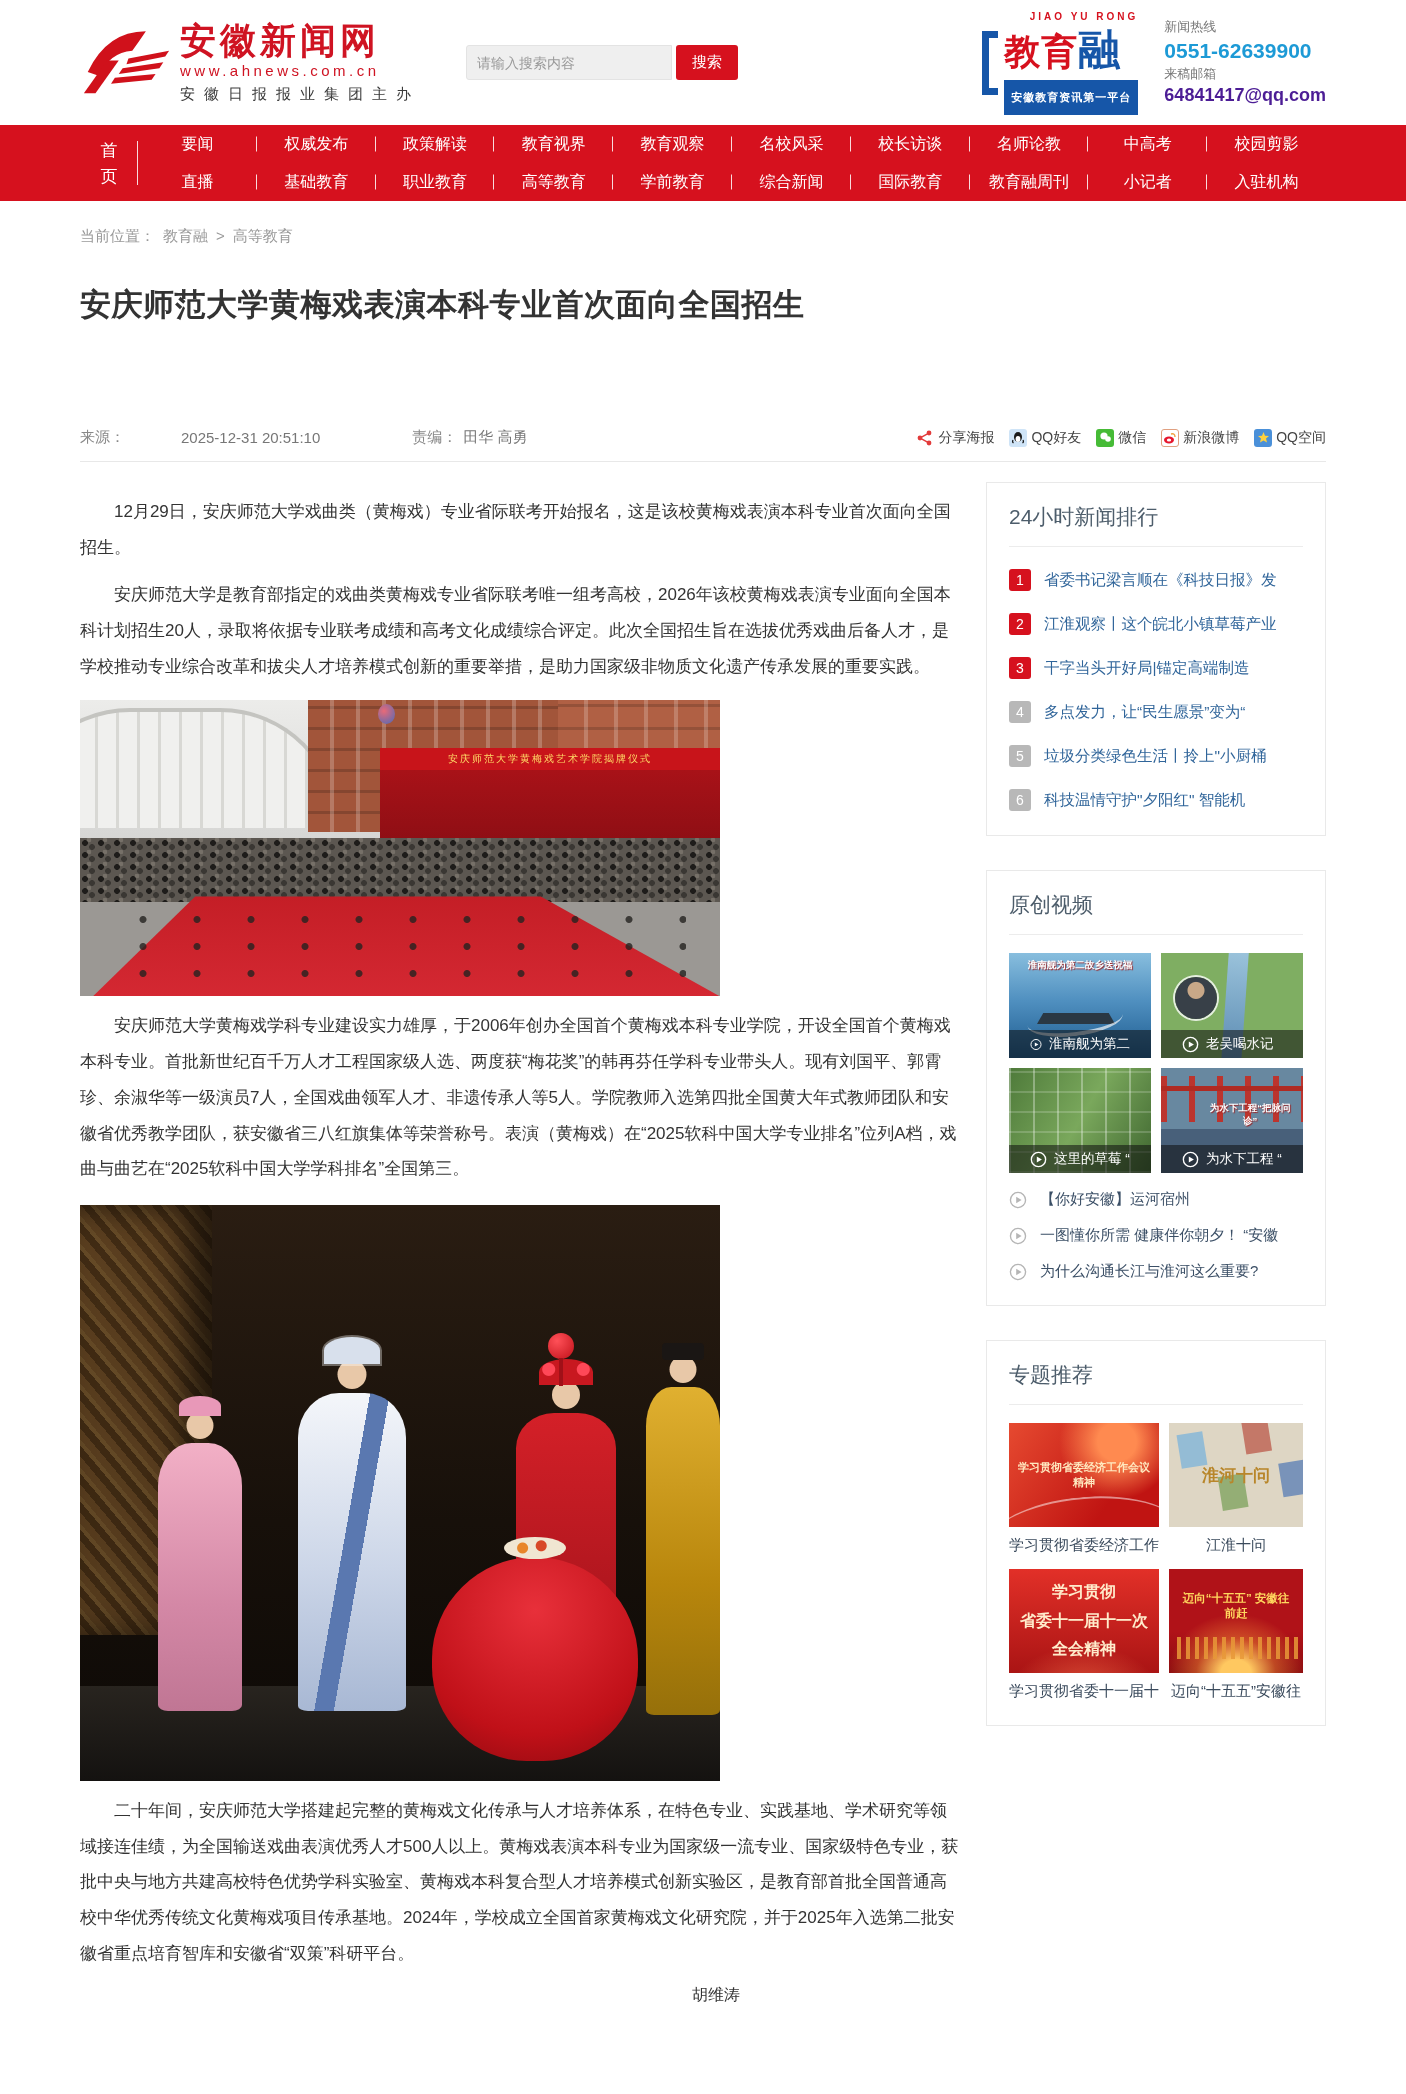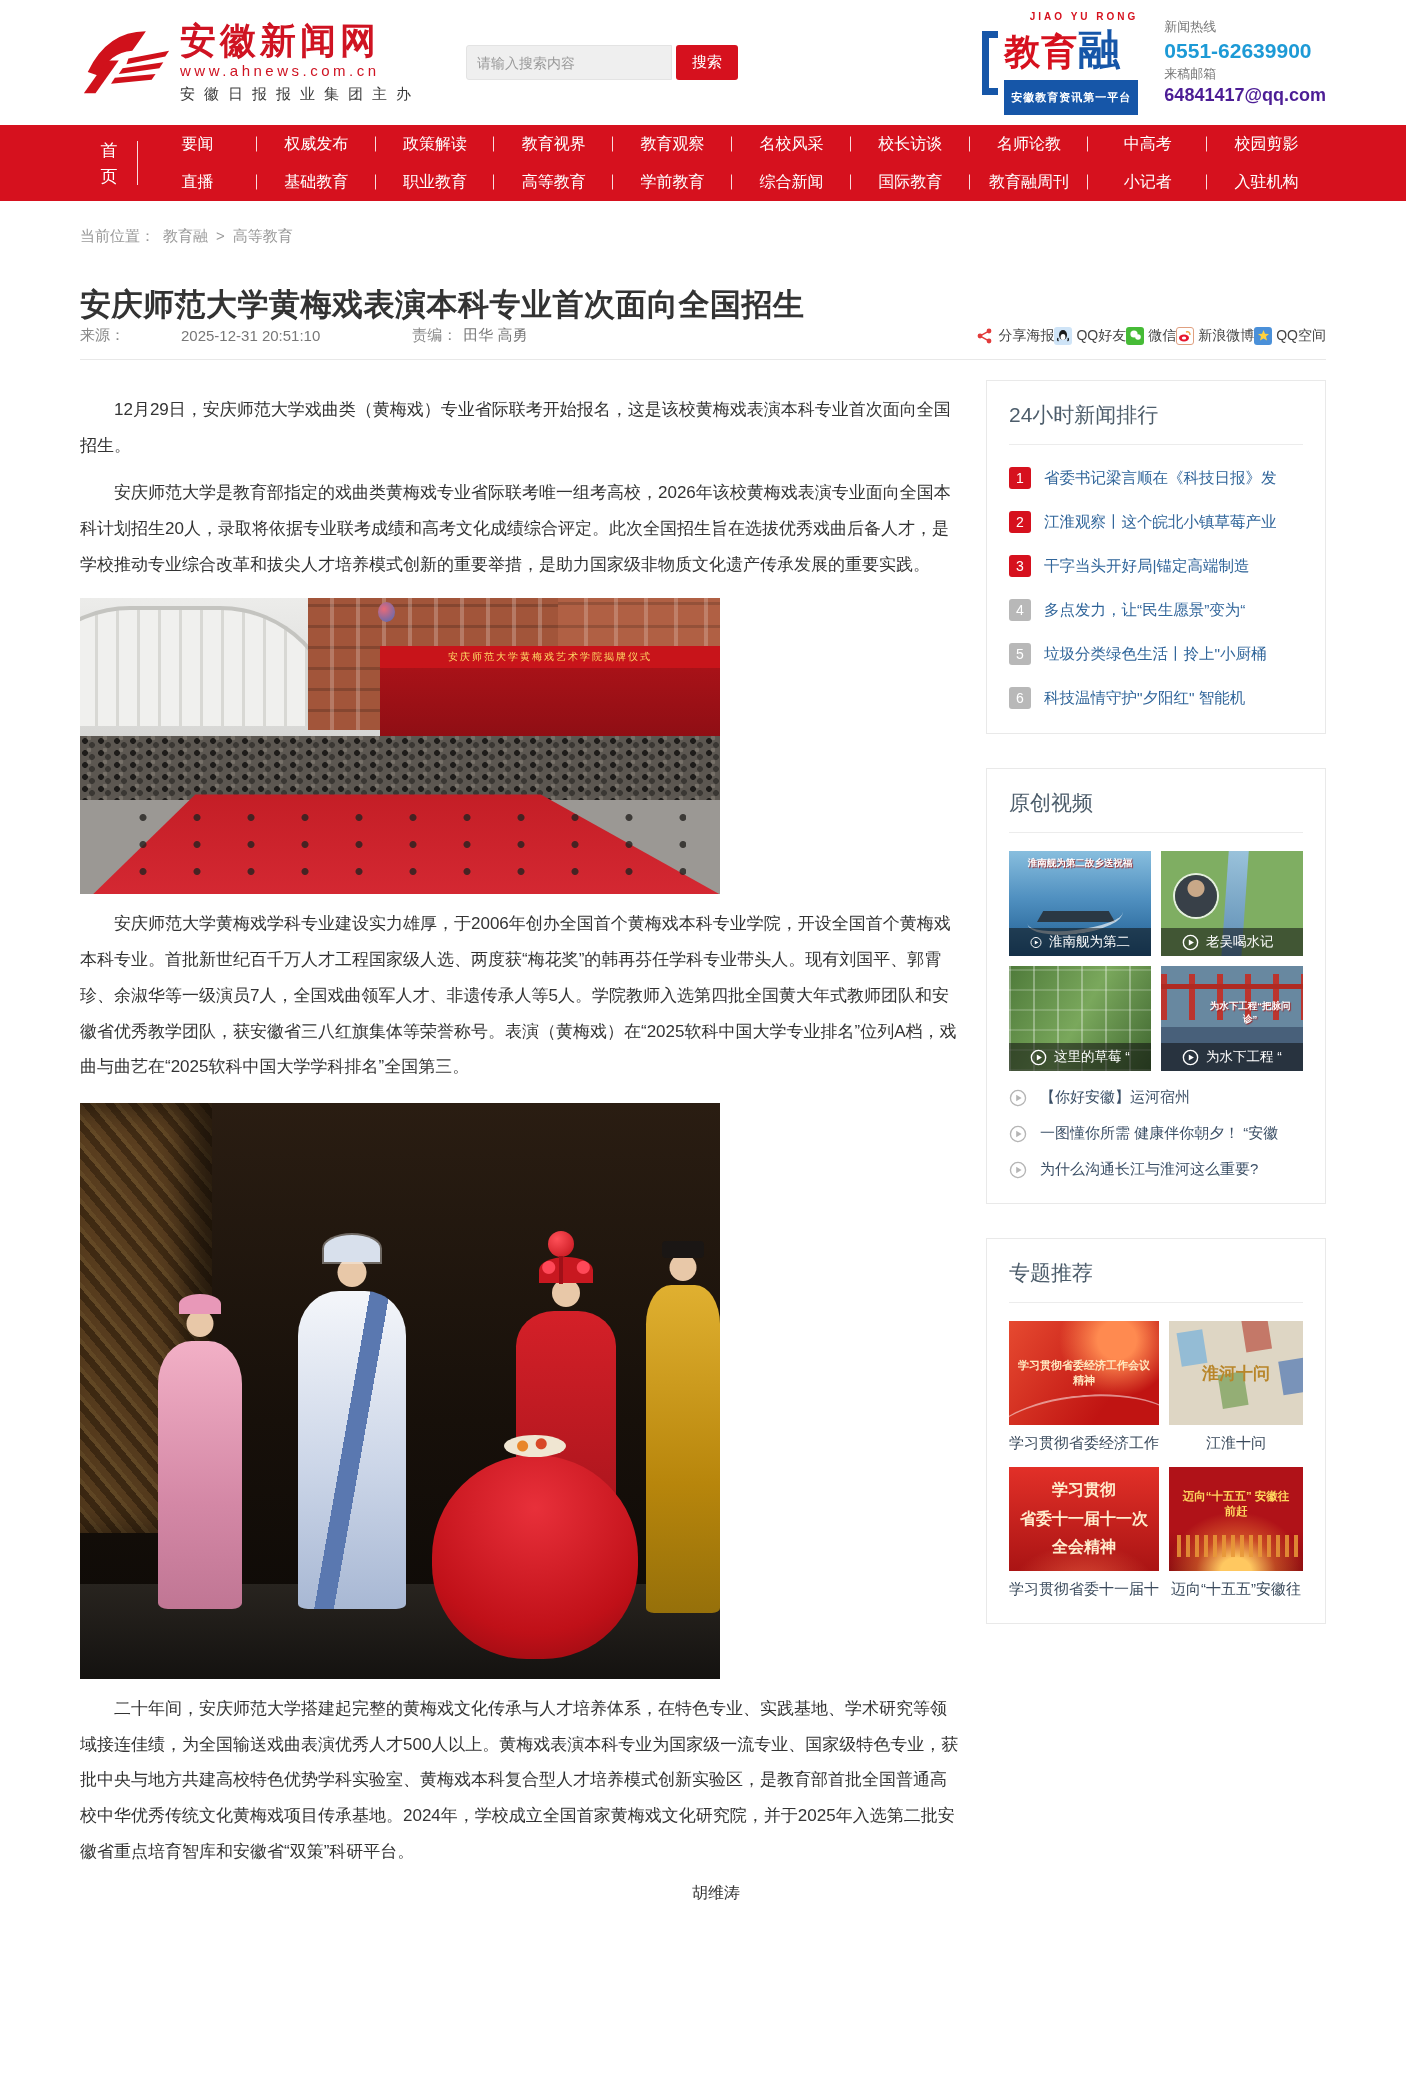--- a/index.html
+++ b/index.html
@@ -41,27 +41,27 @@
 .nav-item { display:flex; align-items:center; justify-content:center; color:#fff; font-size:16px; position:relative; cursor:pointer; white-space:nowrap; }
 .nav-item::after { content:""; position:absolute; right:0; top:50%; transform:translateY(-50%); width:1px; height:15px; background:rgba(255,255,255,.85); }
 .nav-item:nth-child(10n)::after { display:none; }
 
 
 .breadcrumb { padding:26px 0 4px; font-size:15px; color:#999; display:flex; gap:8px; }
 .breadcrumb .crumb-link { color:#999; cursor:pointer; }
 
 
 .article-title { font-size:31px; font-weight:700; color:#333; margin-top:34px; letter-spacing:0.5px; }
-.meta-row { display:flex; align-items:center; padding-bottom:14px; border-bottom:1px solid #e8e8e8; }
+.meta-row { display:flex; align-items:center; margin-top:102px; padding-bottom:14px; border-bottom:1px solid #e8e8e8; }
 .meta-left { display:flex; align-items:center; gap:0; font-size:15px; color:#888; }
 .meta-source { margin-right:56px; }
 .meta-date { margin-right:92px; color:#777; }
 .meta-editor-label { margin-right:6px; }
 .meta-editors { color:#777; }
-.share-bar { margin-left:auto; display:flex; align-items:center; }
+.share-bar { margin-left:auto; display:flex; align-items:center; gap:15px; }
 .share-item { display:flex; align-items:center; gap:4px; font-size:14px; color:#444; cursor:pointer; }
 .share-ico { width:18px; height:18px; border-radius:3px; display:flex; align-items:center; justify-content:center; }
 
 
 .main-cols { display:flex; margin-top:20px; align-items:flex-start; }
 .article-col { width:880px; }
 .sidebar { width:340px; margin-left:26px; }
 
 .article-col p { font-size:17px; line-height:2.1; color:#333; text-indent:2em; margin-top:12px; }
 .author-line { text-align:right; padding-right:220px; font-size:16px; color:#333; margin-top:14px; }

